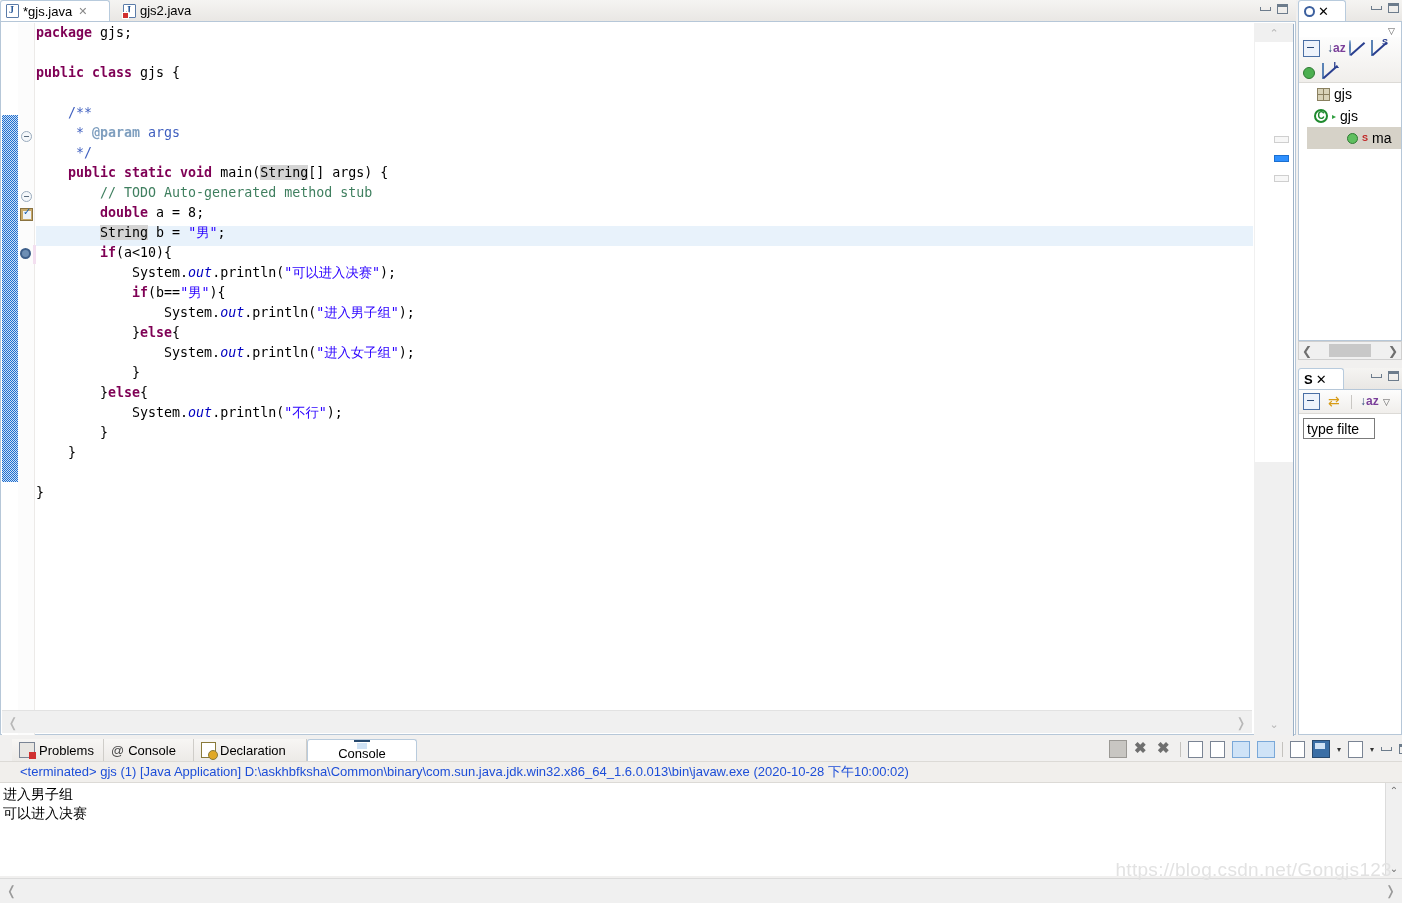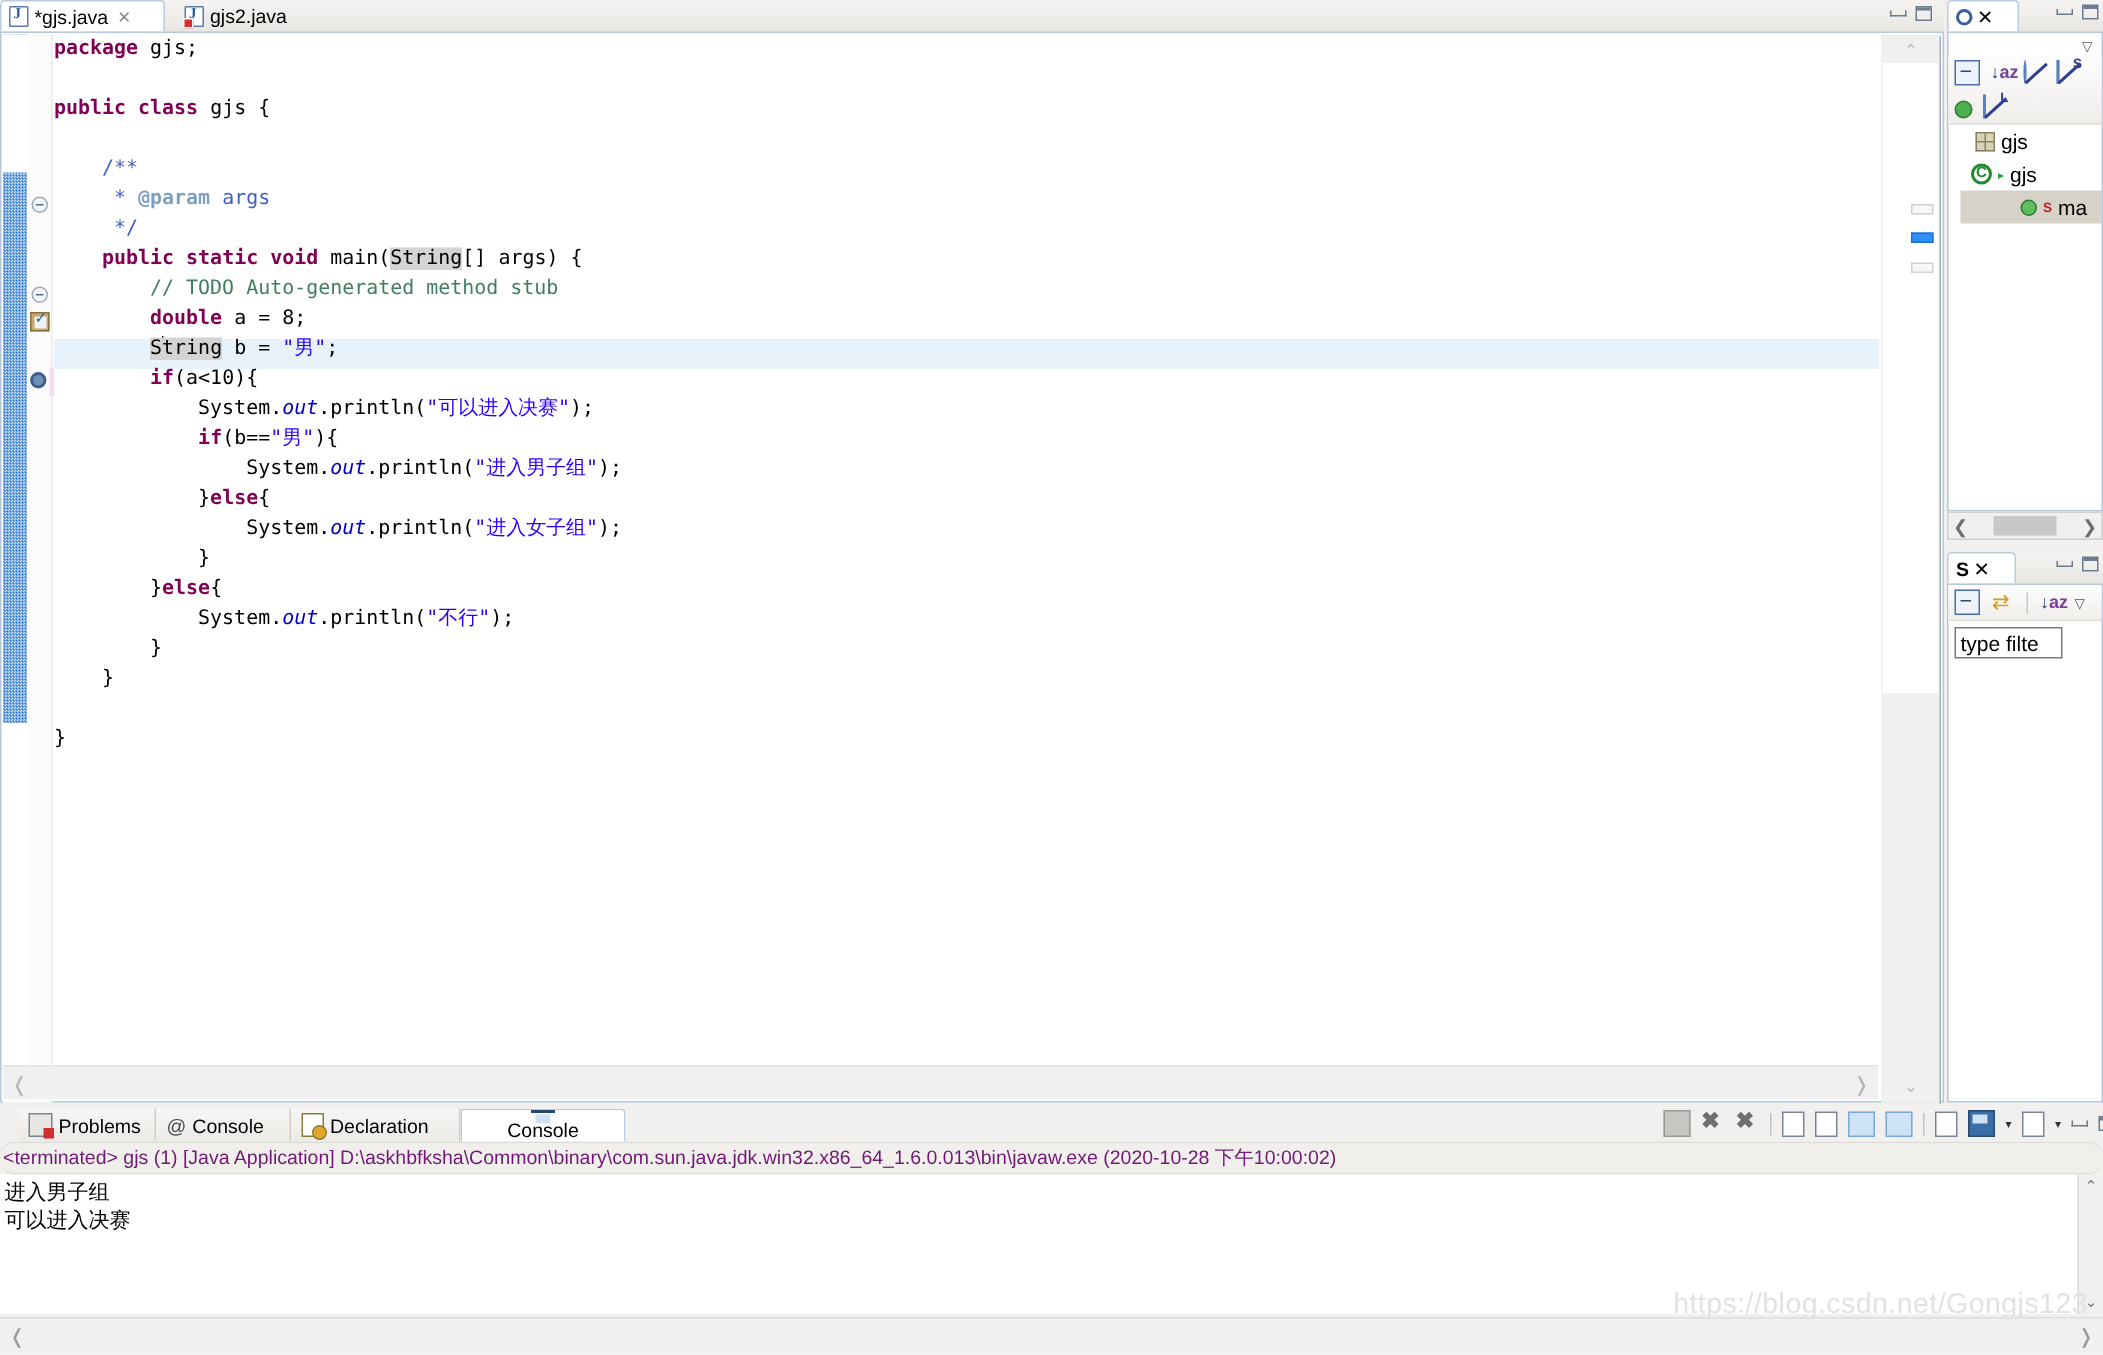--- a/index.html
+++ b/index.html
@@ -242,22 +242,22 @@
   .ct-stop{background:#c8c6c2;border:1px solid #9a9894;}
   .ct-x{color:#6f6f6f;font-size:15px;font-weight:bold;line-height:14px;}
   .ct-doc{width:13px;height:15px;background:#fff;border:1px solid #7a8494;}
   .ct-tog{width:18px;height:17px;background:#cfe3f7;border:1px solid #7aa8d8;box-sizing:border-box;}
   .ct-sep{width:1px;height:15px;background:#c4c2be;}
   .ct-arrow{color:#333;font-size:8px;}
 
   #console-header{
     position:absolute;left:0;top:23px;width:1402px;height:22px;
     background:#f1efec;border-top:1px solid #dcdad6;border-bottom:1px solid #dcdad6;
-    box-sizing:border-box;display:flex;align-items:center;padding-left:2px;
-    font-size:13px;color:#701a75;white-space:nowrap;overflow:hidden;border-radius:10px;
+    box-sizing:border-box;display:flex;align-items:center;padding-left:20px;
+    font-size:13px;color:#1d4ed8;white-space:nowrap;overflow:hidden;
   }
   #console-out{
     position:absolute;left:0;top:45px;width:1385px;height:93px;background:#fff;
     padding:2px 0 0 3px;box-sizing:border-box;
     font-size:14px;line-height:19px;color:#000;
   }
   #console-vscroll{
     position:absolute;right:0;top:45px;width:17px;height:93px;background:#f0f0f0;
     border-left:1px solid #dcdcdc;box-sizing:border-box;
   }

